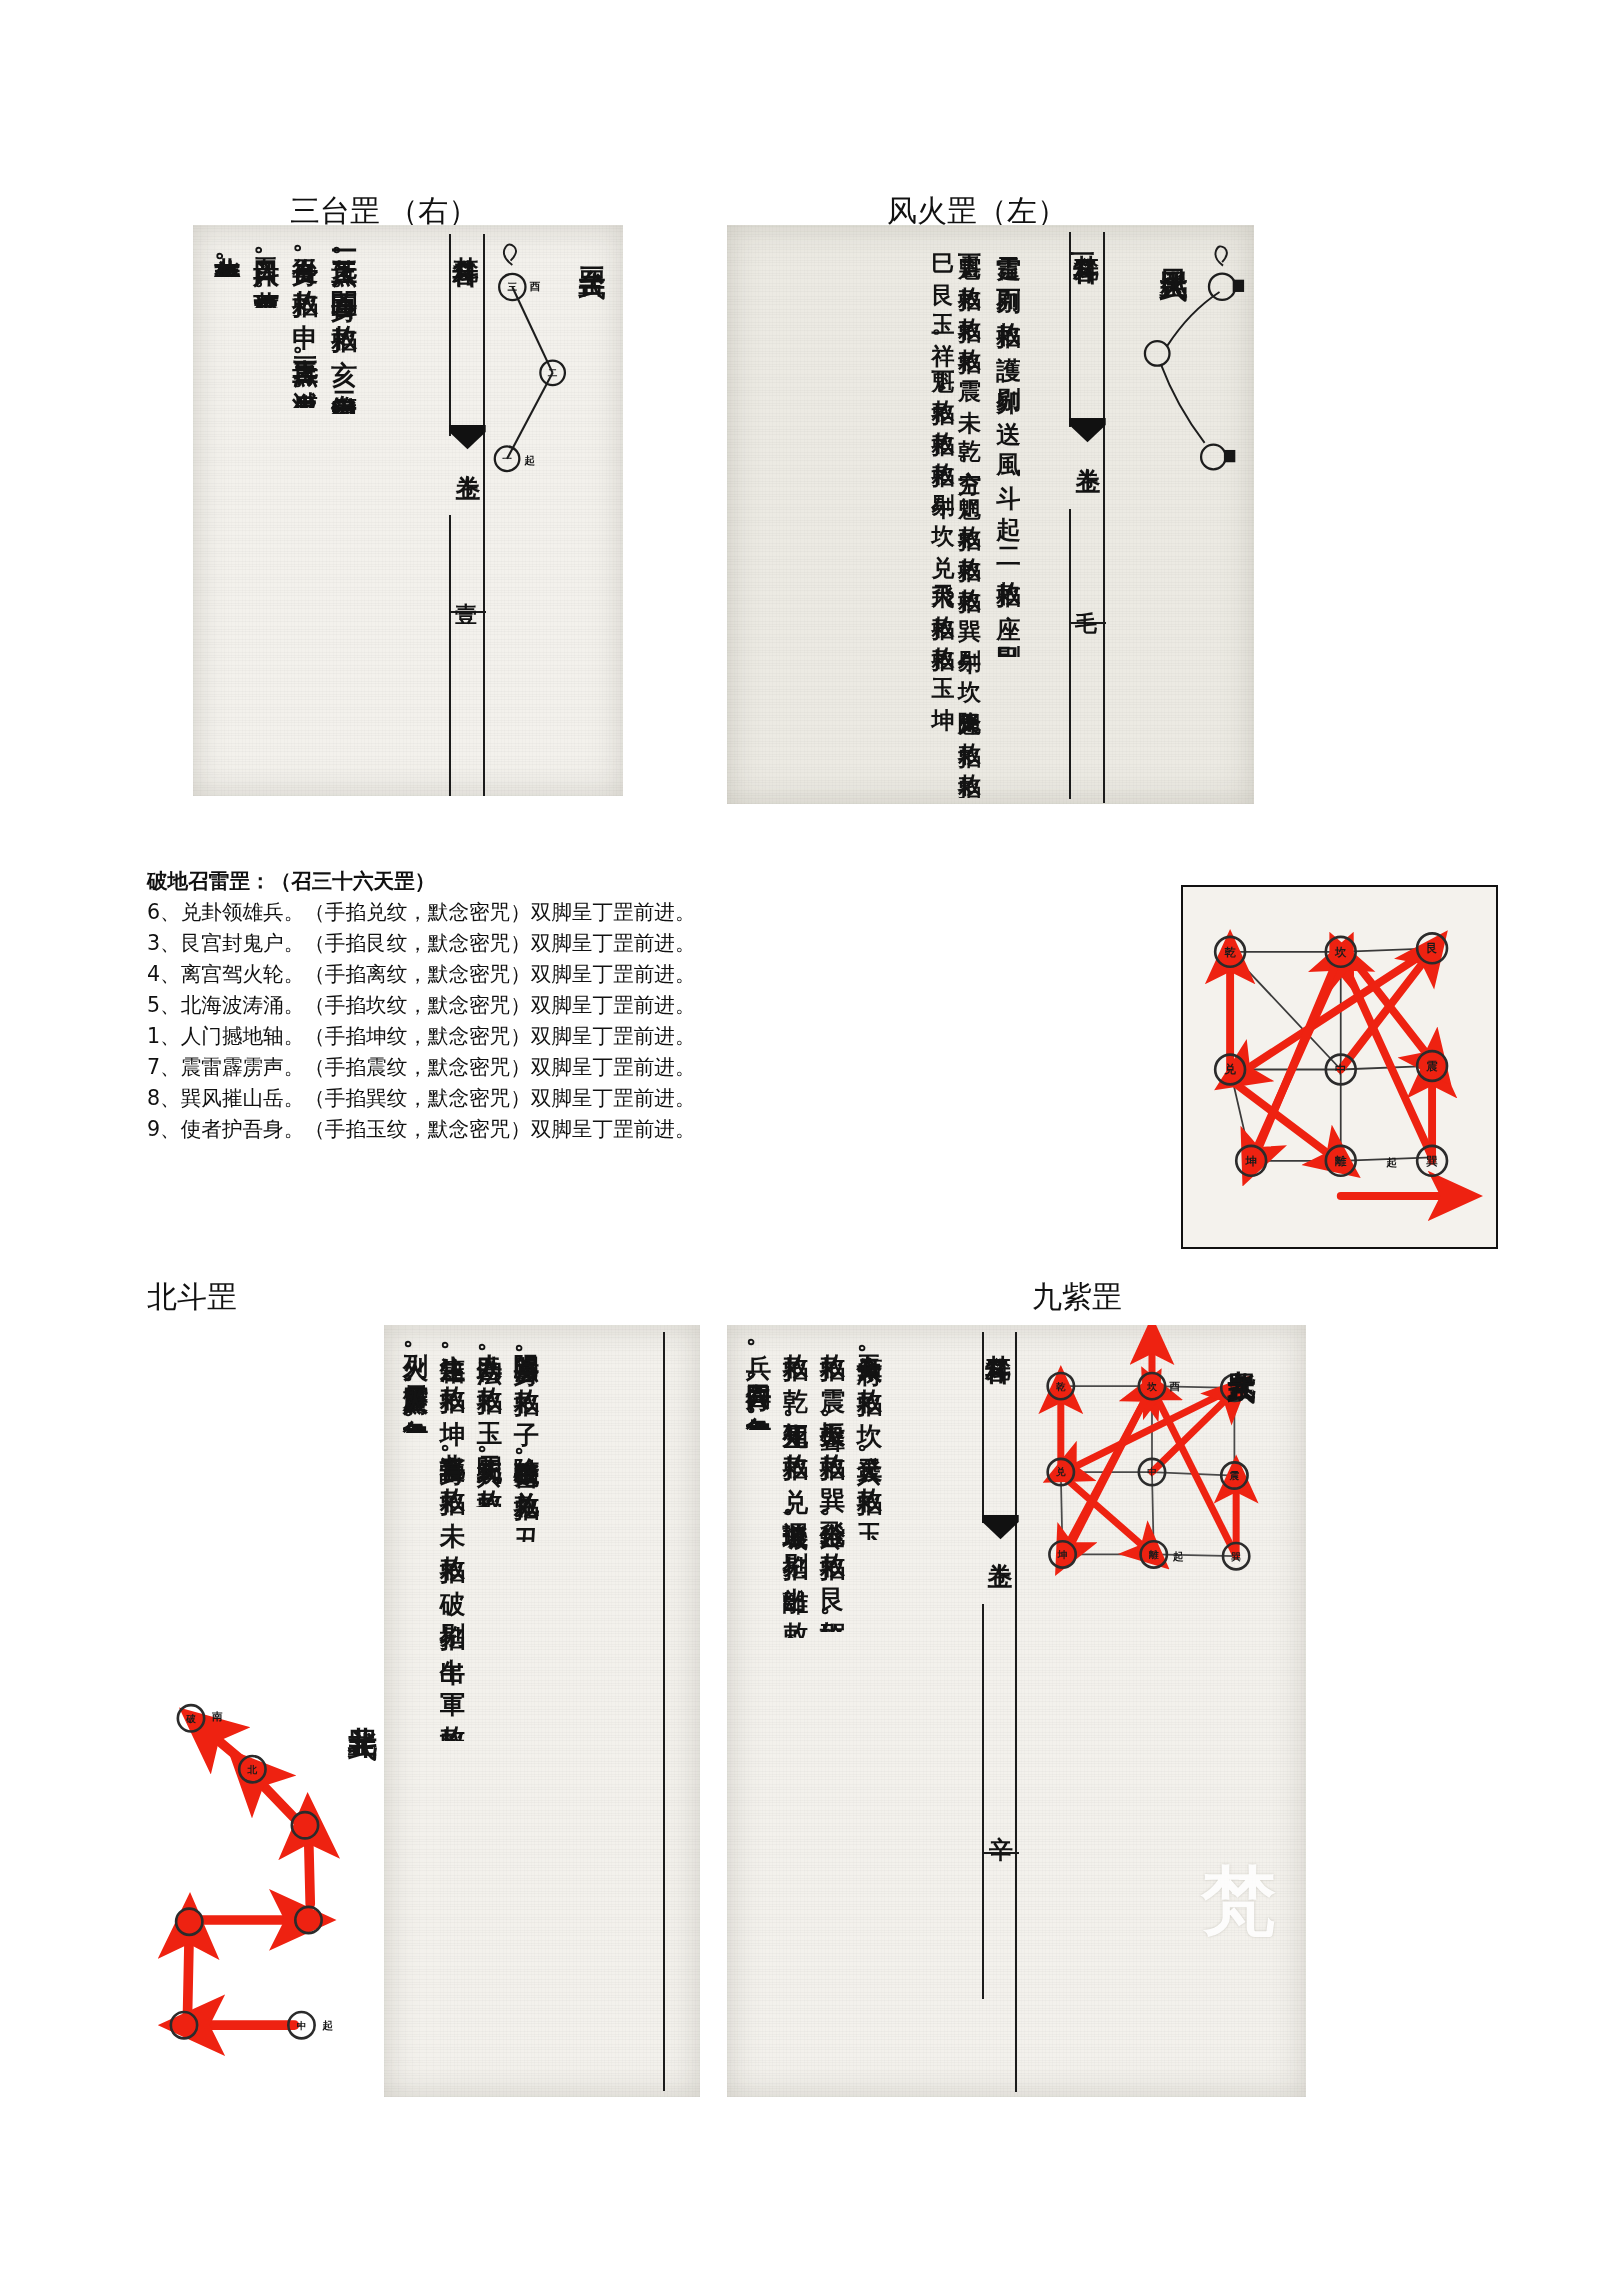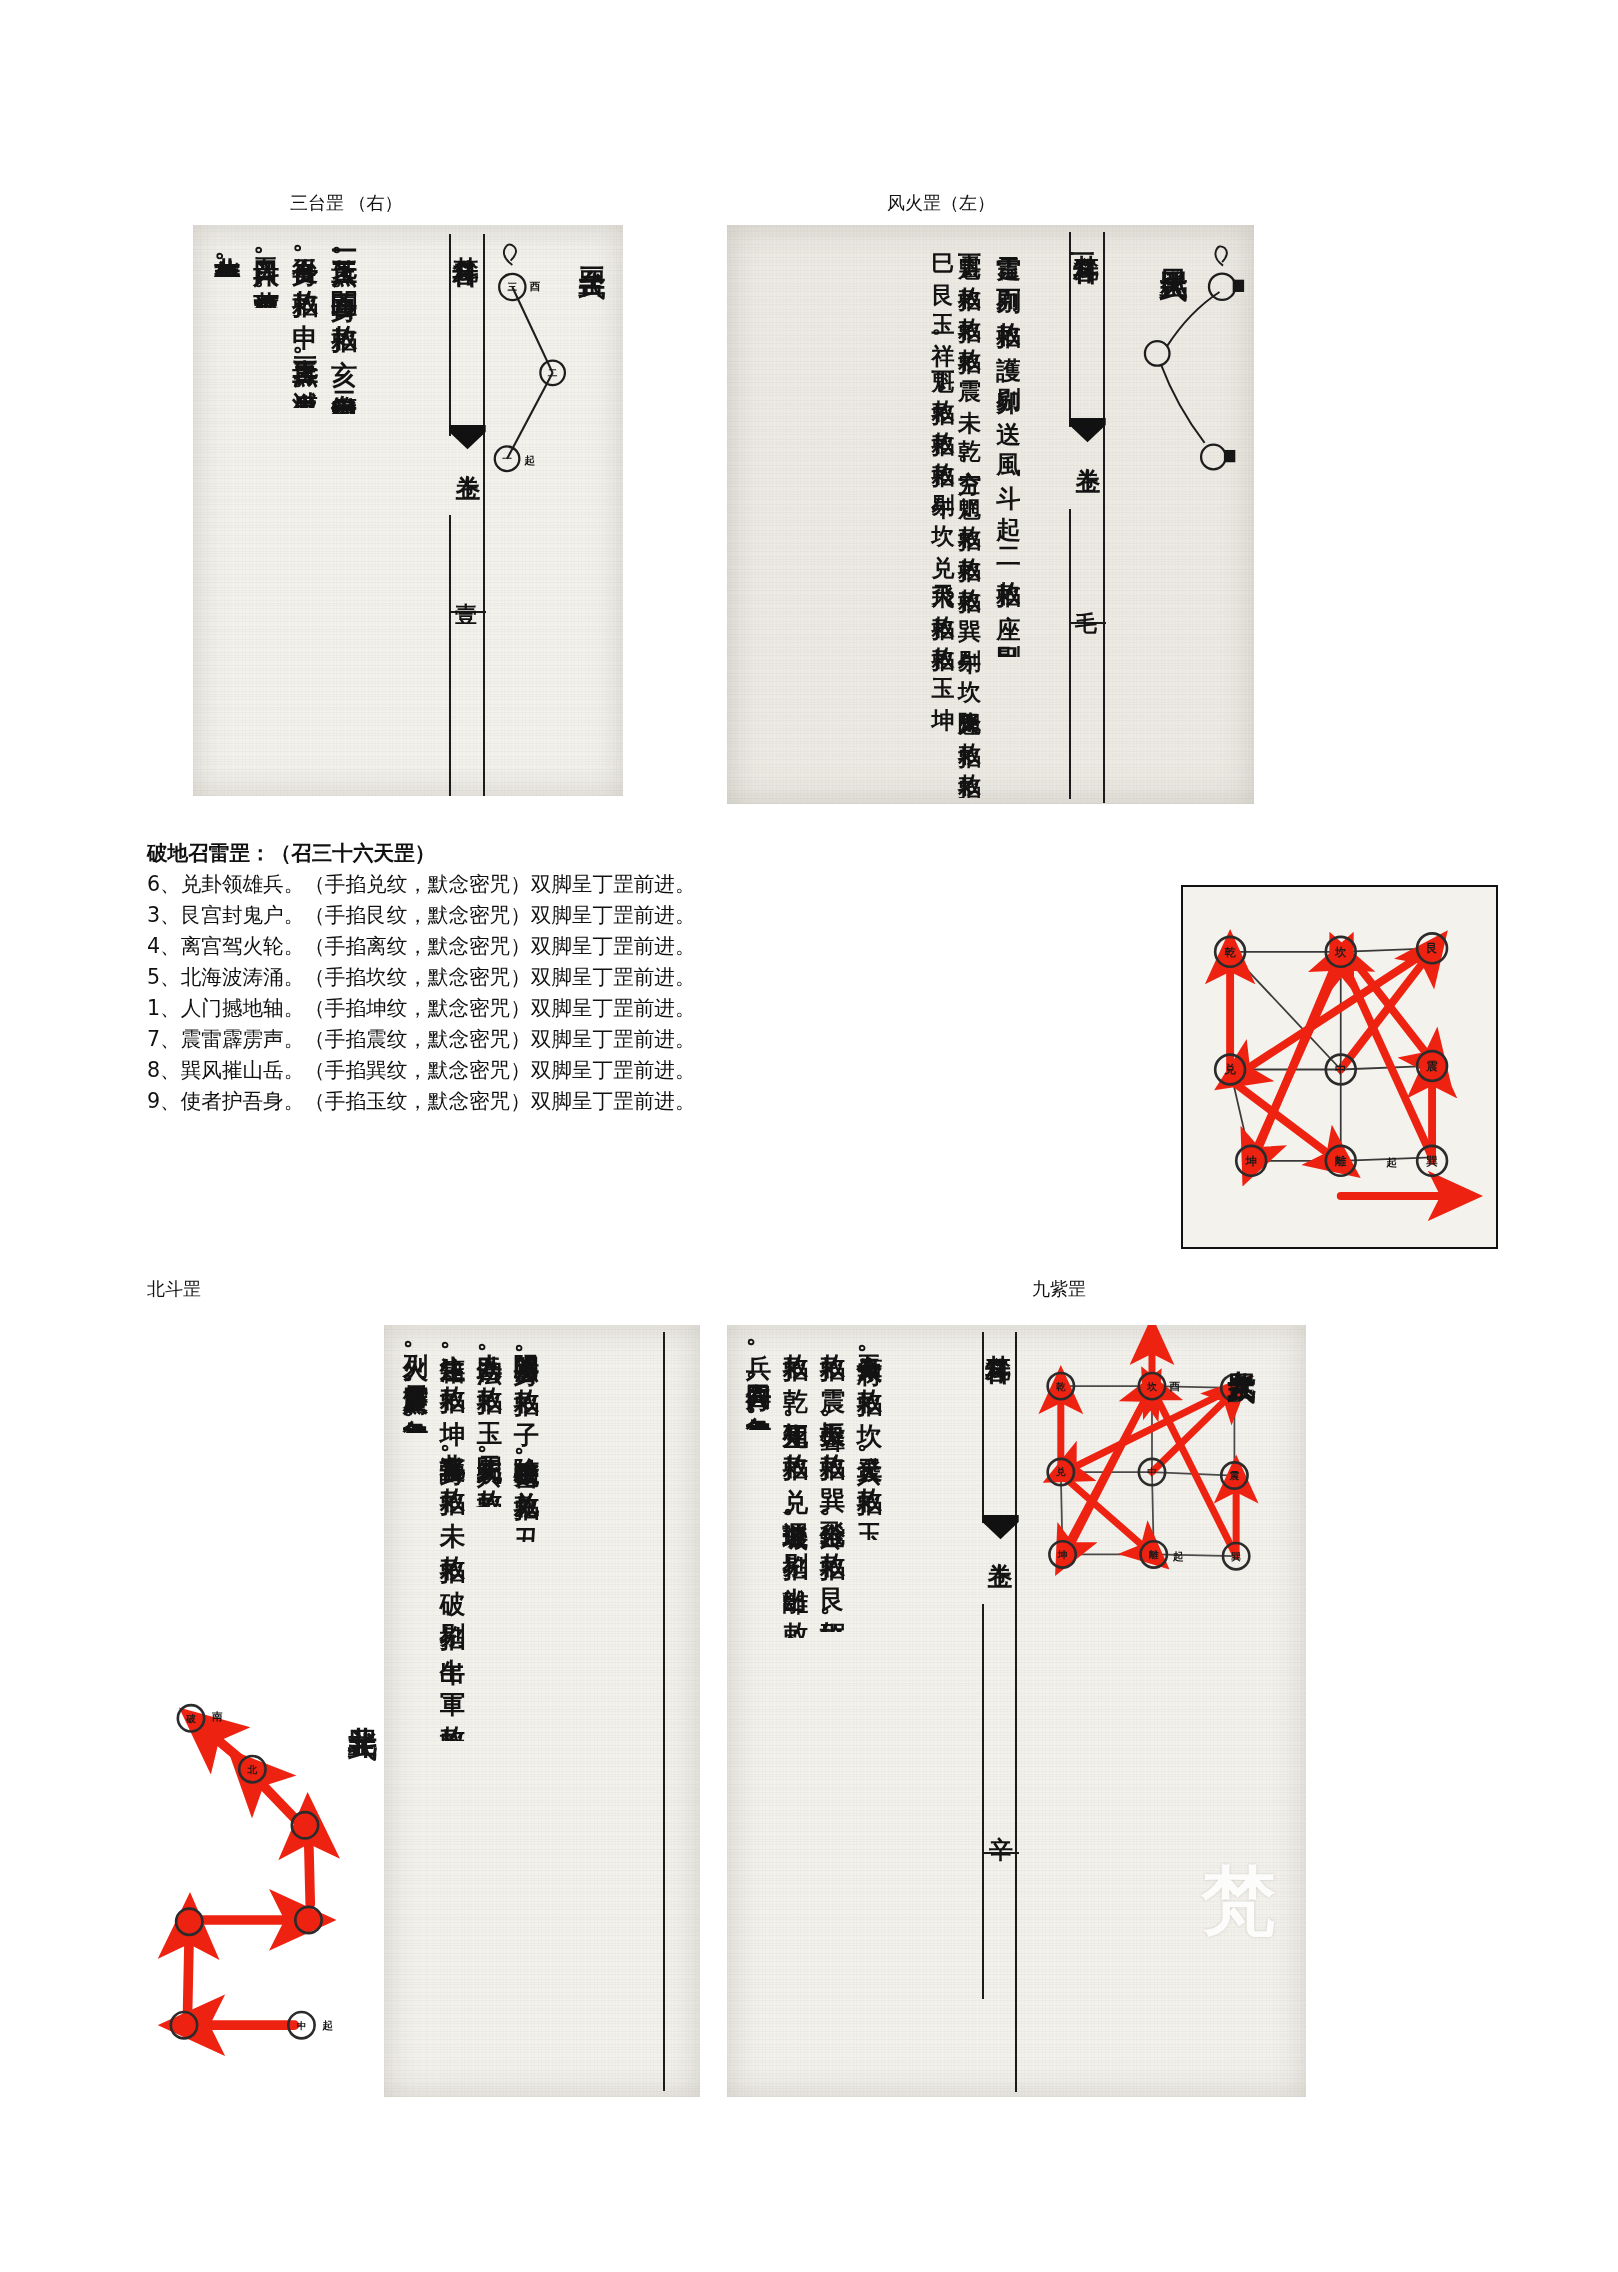--- a/index.html
+++ b/index.html
@@ -33,22 +33,22 @@
     font-family:"DejaVu Serif","Liberation Serif",serif;
     font-weight:700;color:#131313;letter-spacing:.06em;
     white-space:nowrap;line-height:1;
   }
   .vcol.sm{font-weight:600;}
   .rule{position:absolute;background:#1b1b1b;}
 
   
   .sec-title{
     position:absolute;
-    font-family:Liberation Serif, serif;
-    font-size:18px;color:#111;white-space:nowrap;
+    font-family:Liberation Sans, sans-serif;
+    font-size:30px;color:#111;white-space:nowrap;
   }
 
   
   .bodytext{
     position:absolute;
     font-family:"DejaVu Sans","Liberation Sans",sans-serif;
     font-size:20.6px;line-height:31px;color:#111;
   }
   .bodytext .hd{font-weight:700;}
   .bodytext p{margin:0;white-space:nowrap;}
@@ -151,21 +151,21 @@
       <path d="M76 140 q18 48 50 90" fill="none" stroke="#1d1d1d" stroke-width="2.2"></path>
       <circle cx="146" cy="52" r="15" fill="none" stroke="#1d1d1d" stroke-width="2.6"></circle>
       <circle cx="72" cy="128" r="14" fill="none" stroke="#1d1d1d" stroke-width="2.6"></circle>
       <circle cx="136" cy="246" r="14" fill="none" stroke="#1d1d1d" stroke-width="2.6"></circle>
       <rect x="158" y="44" width="13" height="14" fill="#161616"></rect>
       <rect x="148" y="238" width="13" height="14" fill="#161616"></rect>
     </svg>
     <div class="vcol" style="position:absolute;left:432px;top:21px;font-size:28px;">風火罡式</div>
   </div>
 
-  <div class="bodytext" style="left:147px;top:838px;width:1001px;">
+  <div class="bodytext" style="left:147px;top:866px;width:1001px;">
     <p class="hd">破地召雷罡：（召三十六天罡）</p>
     <p>6、兑卦领雄兵。（手掐兑纹，默念密咒）双脚呈丁罡前进。</p>
     <p>3、艮宫封鬼户。（手掐艮纹，默念密咒）双脚呈丁罡前进。</p>
     <p>4、离宫驾火轮。（手掐离纹，默念密咒）双脚呈丁罡前进。</p>
     <p>5、北海波涛涌。（手掐坎纹，默念密咒）双脚呈丁罡前进。</p>
     <p>1、人门撼地轴。（手掐坤纹，默念密咒）双脚呈丁罡前进。</p>
     <p>7、震雷霹雳声。（手掐震纹，默念密咒）双脚呈丁罡前进。</p>
     <p>8、巽风摧山岳。（手掐巽纹，默念密咒）双脚呈丁罡前进。</p>
     <p>9、使者护吾身。（手掐玉纹，默念密咒）双脚呈丁罡前进。</p>
   </div>

